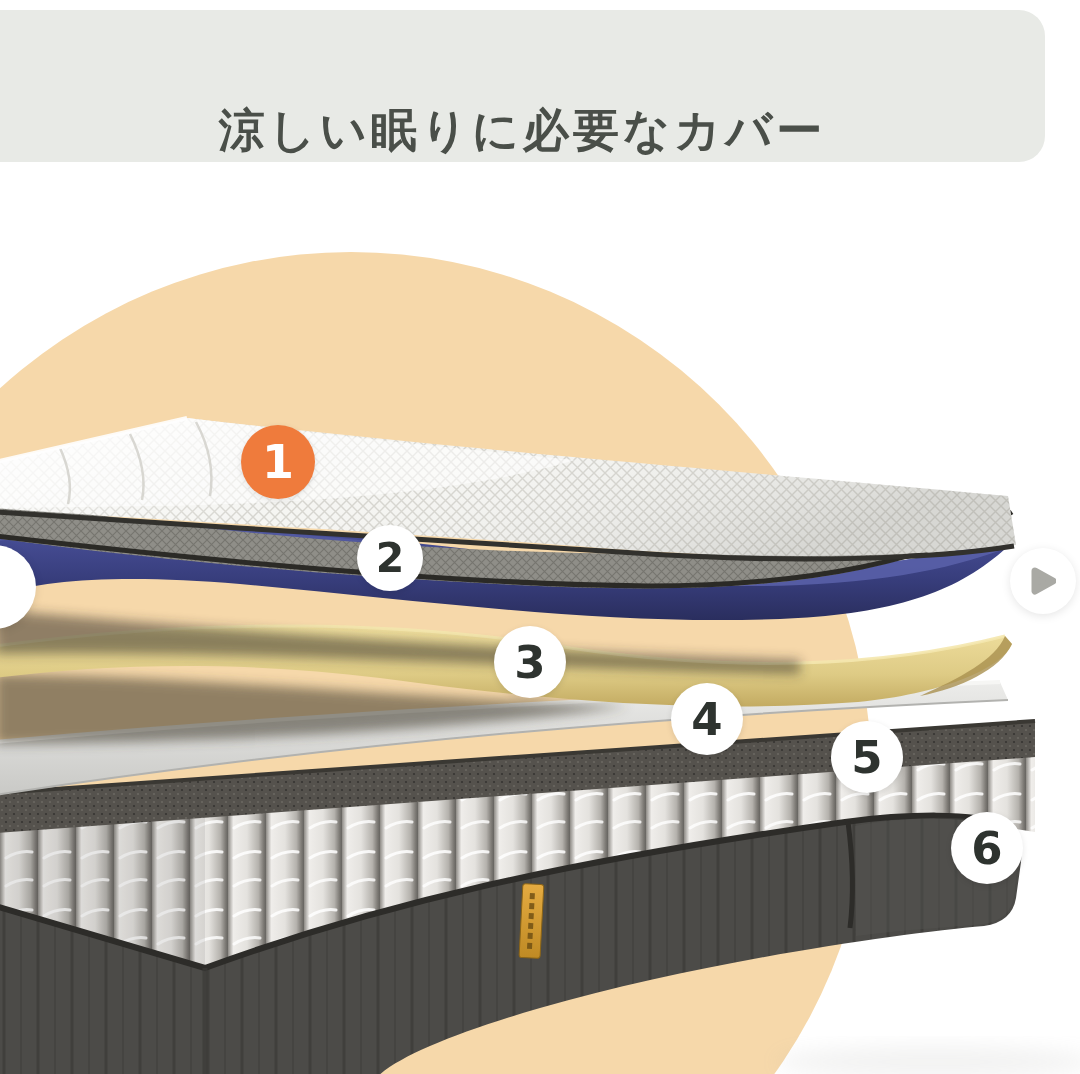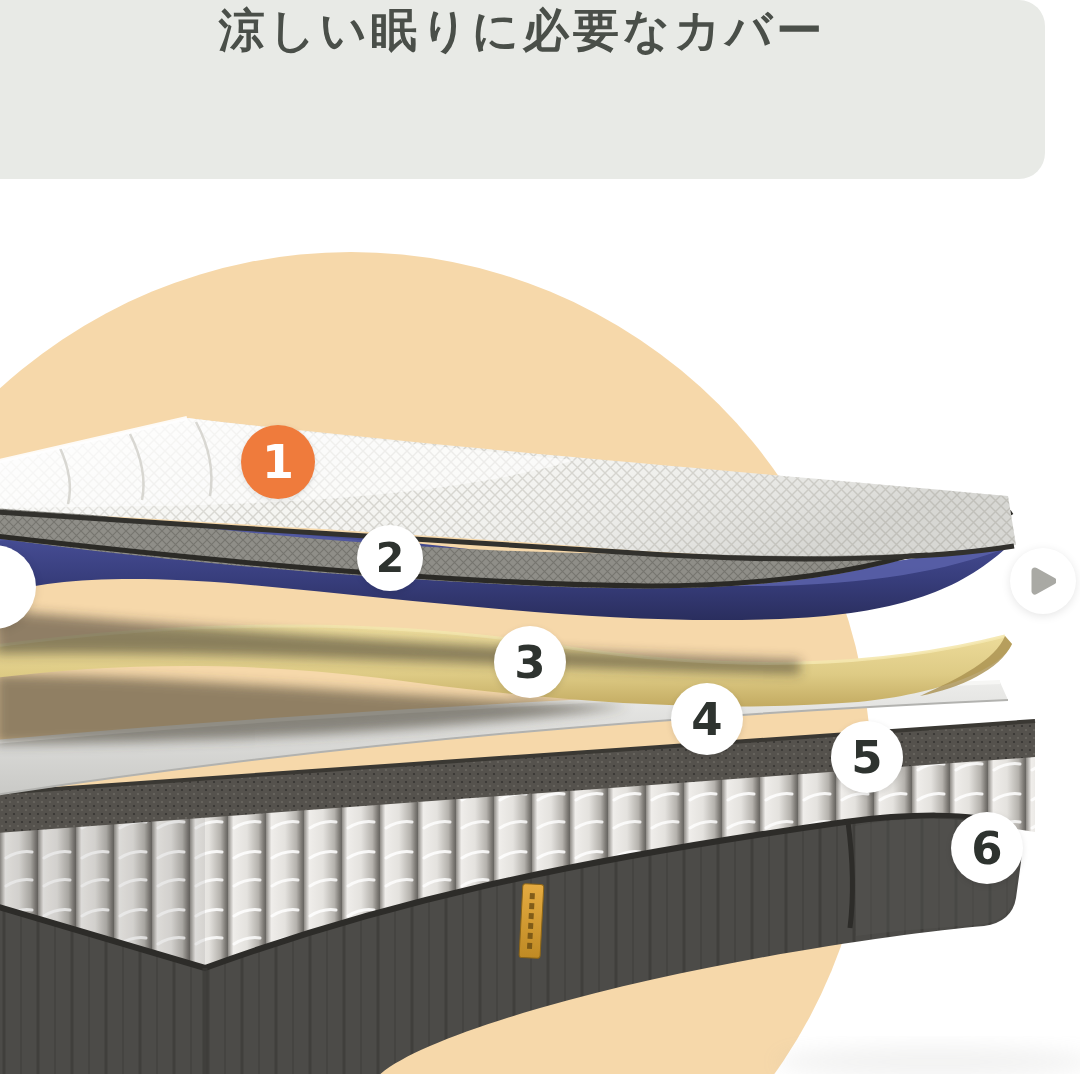--- a/index.html
+++ b/index.html
@@ -3,23 +3,23 @@
 <meta charset="utf-8">
 <style>
   html,body{margin:0;padding:0;}
   body{
     width:1080px;height:1074px;overflow:hidden;background:#ffffff;
     font-family:"DejaVu Sans","Liberation Sans",sans-serif;position:relative;
   }
   .stage{position:absolute;inset:0;}
   
   .banner{
-    position:absolute;left:0;top:0;width:1045px;height:179px;
+    position:absolute;left:0;top:10px;width:1045px;height:152px;
     background:#e8eae6;border-radius:0 26px 26px 0;
-    display:flex;align-items:flex-start;justify-content:center;
+    display:flex;align-items:flex-end;justify-content:center;
   }
   .banner h1{
     margin:0;font-size:46px;font-weight:bold;letter-spacing:4px;
     color:#4a4f49;
   }
   
   .art{position:absolute;left:0;top:0;width:1080px;height:1074px;}
   
   .badge{
     position:absolute;border-radius:50%;

